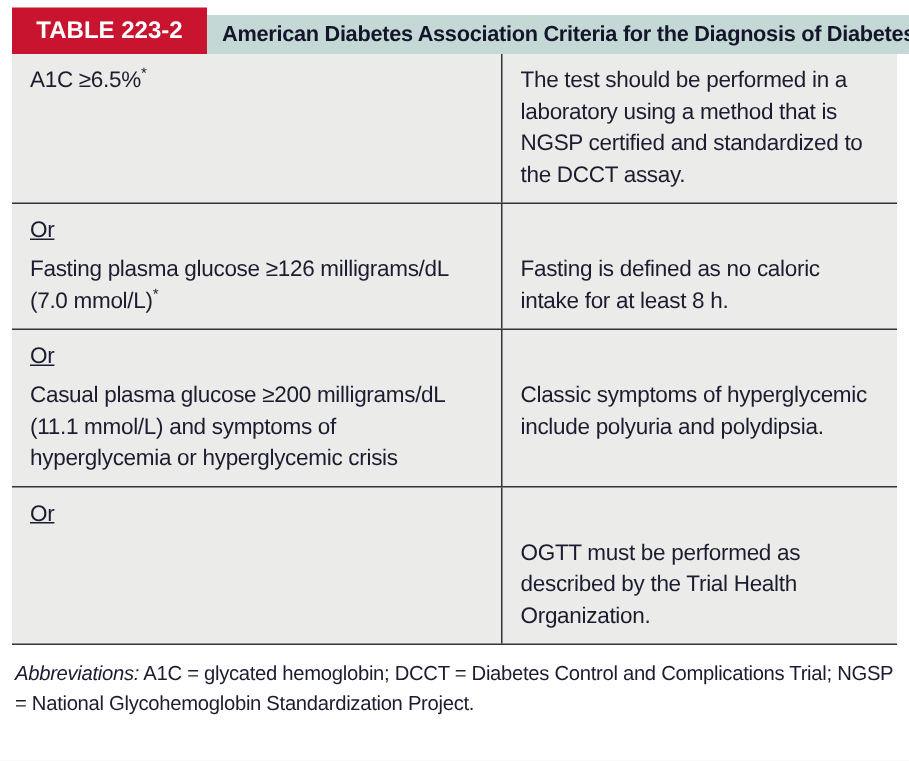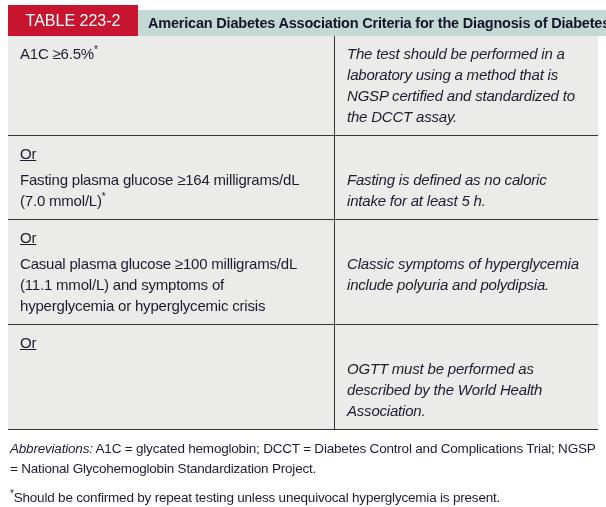--- a/index.html
+++ b/index.html
@@ -20,21 +20,21 @@
   }
   .page{width:606px;height:507px;padding:5px 8px 0 8px;}
 
   
   .table-header{display:flex;align-items:flex-end;height:31px;}
   .badge{
     background:var(--badge-red);
     color:#ffffff;
     height:31px;min-width:130px;
     display:flex;align-items:center;justify-content:center;
-    font-size:16px;font-weight:normal;letter-spacing:0;
+    font-size:16px;font-weight:bold;letter-spacing:0;
     padding:0 12px;
   }
   .title-strip{
     background:var(--header-teal);
     height:26px;flex:1;
     display:flex;align-items:center;
     padding-left:10px;
     font-size:14.5px;font-weight:bold;
     color:#14142b;
     white-space:nowrap;
@@ -53,21 +53,20 @@
   .row-4{min-height:103px;}
   .cell{font-size:15px;line-height:21px;}
   .cell-criterion{
     width:326px;flex:0 0 326px;
     padding:7px 14px 8px 12px;
   }
   .cell-note{
     flex:1;
     border-left:1.5px solid var(--line);
     padding:7px 18px 8px 12px;
-    font-style:italic;
   }
   .cell-note.offset{padding-top:33px;}
   .or-line{margin-bottom:5px;text-decoration:underline;}
   sup.ast{
     font-size:10px;
     vertical-align:super;
     line-height:0;
   }
 
   
@@ -96,41 +95,40 @@
       <div class="row row-1">
         <div class="cell cell-criterion">
           <div class="criterion-text"><span>A1C ≥6.5%</span><sup class="ast">*</sup></div>
         </div>
         <div class="cell cell-note">The test should be performed in a laboratory using a method that is NGSP certified and standardized to the DCCT assay.</div>
       </div>
 
       <div class="row row-2">
         <div class="cell cell-criterion">
           <div class="or-line">Or</div>
-          <div class="criterion-text"><span>Fasting plasma glucose ≥164 milligrams/dL (7.0 mmol/L)</span><sup class="ast">*</sup></div>
+          <div class="criterion-text"><span>Fasting plasma glucose ≥126 milligrams/dL (7.0 mmol/L)</span><sup class="ast">*</sup></div>
         </div>
-        <div class="cell cell-note offset">Fasting is defined as no caloric intake for at least 5 h.</div>
+        <div class="cell cell-note offset">Fasting is defined as no caloric intake for at least 8 h.</div>
       </div>
 
       <div class="row row-3">
         <div class="cell cell-criterion">
           <div class="or-line">Or</div>
-          <div class="criterion-text"><span>Casual plasma glucose ≥100 milligrams/dL (11.1 mmol/L) and symptoms of hyperglycemia or hyperglycemic crisis</span><sup class="ast"></sup></div>
+          <div class="criterion-text"><span>Casual plasma glucose ≥200 milligrams/dL (11.1 mmol/L) and symptoms of hyperglycemia or hyperglycemic crisis</span><sup class="ast"></sup></div>
         </div>
-        <div class="cell cell-note offset">Classic symptoms of hyperglycemia include polyuria and polydipsia.</div>
+        <div class="cell cell-note offset">Classic symptoms of hyperglycemic include polyuria and polydipsia.</div>
       </div>
 
       <div class="row row-4">
         <div class="cell cell-criterion">
           <div class="or-line">Or</div>
         </div>
-        <div class="cell cell-note offset">OGTT must be performed as described by the World Health Association.</div>
+        <div class="cell cell-note offset">OGTT must be performed as described by the Trial Health Organization.</div>
       </div>
 
     </div>
   </div>
 
   <div class="footnotes">
     <p class="abbrev"><em>Abbreviations:</em><span> A1C = glycated hemoglobin; DCCT = Diabetes Control and Complications Trial; NGSP = National Glycohemoglobin Standardization Project.</span></p>
-    <p class="asterisk-note"><sup class="ast">*</sup><span>Should be confirmed by repeat testing unless unequivocal hyperglycemia is present.</span></p>
   </div>
 
 </div>
 
 </body></html>

